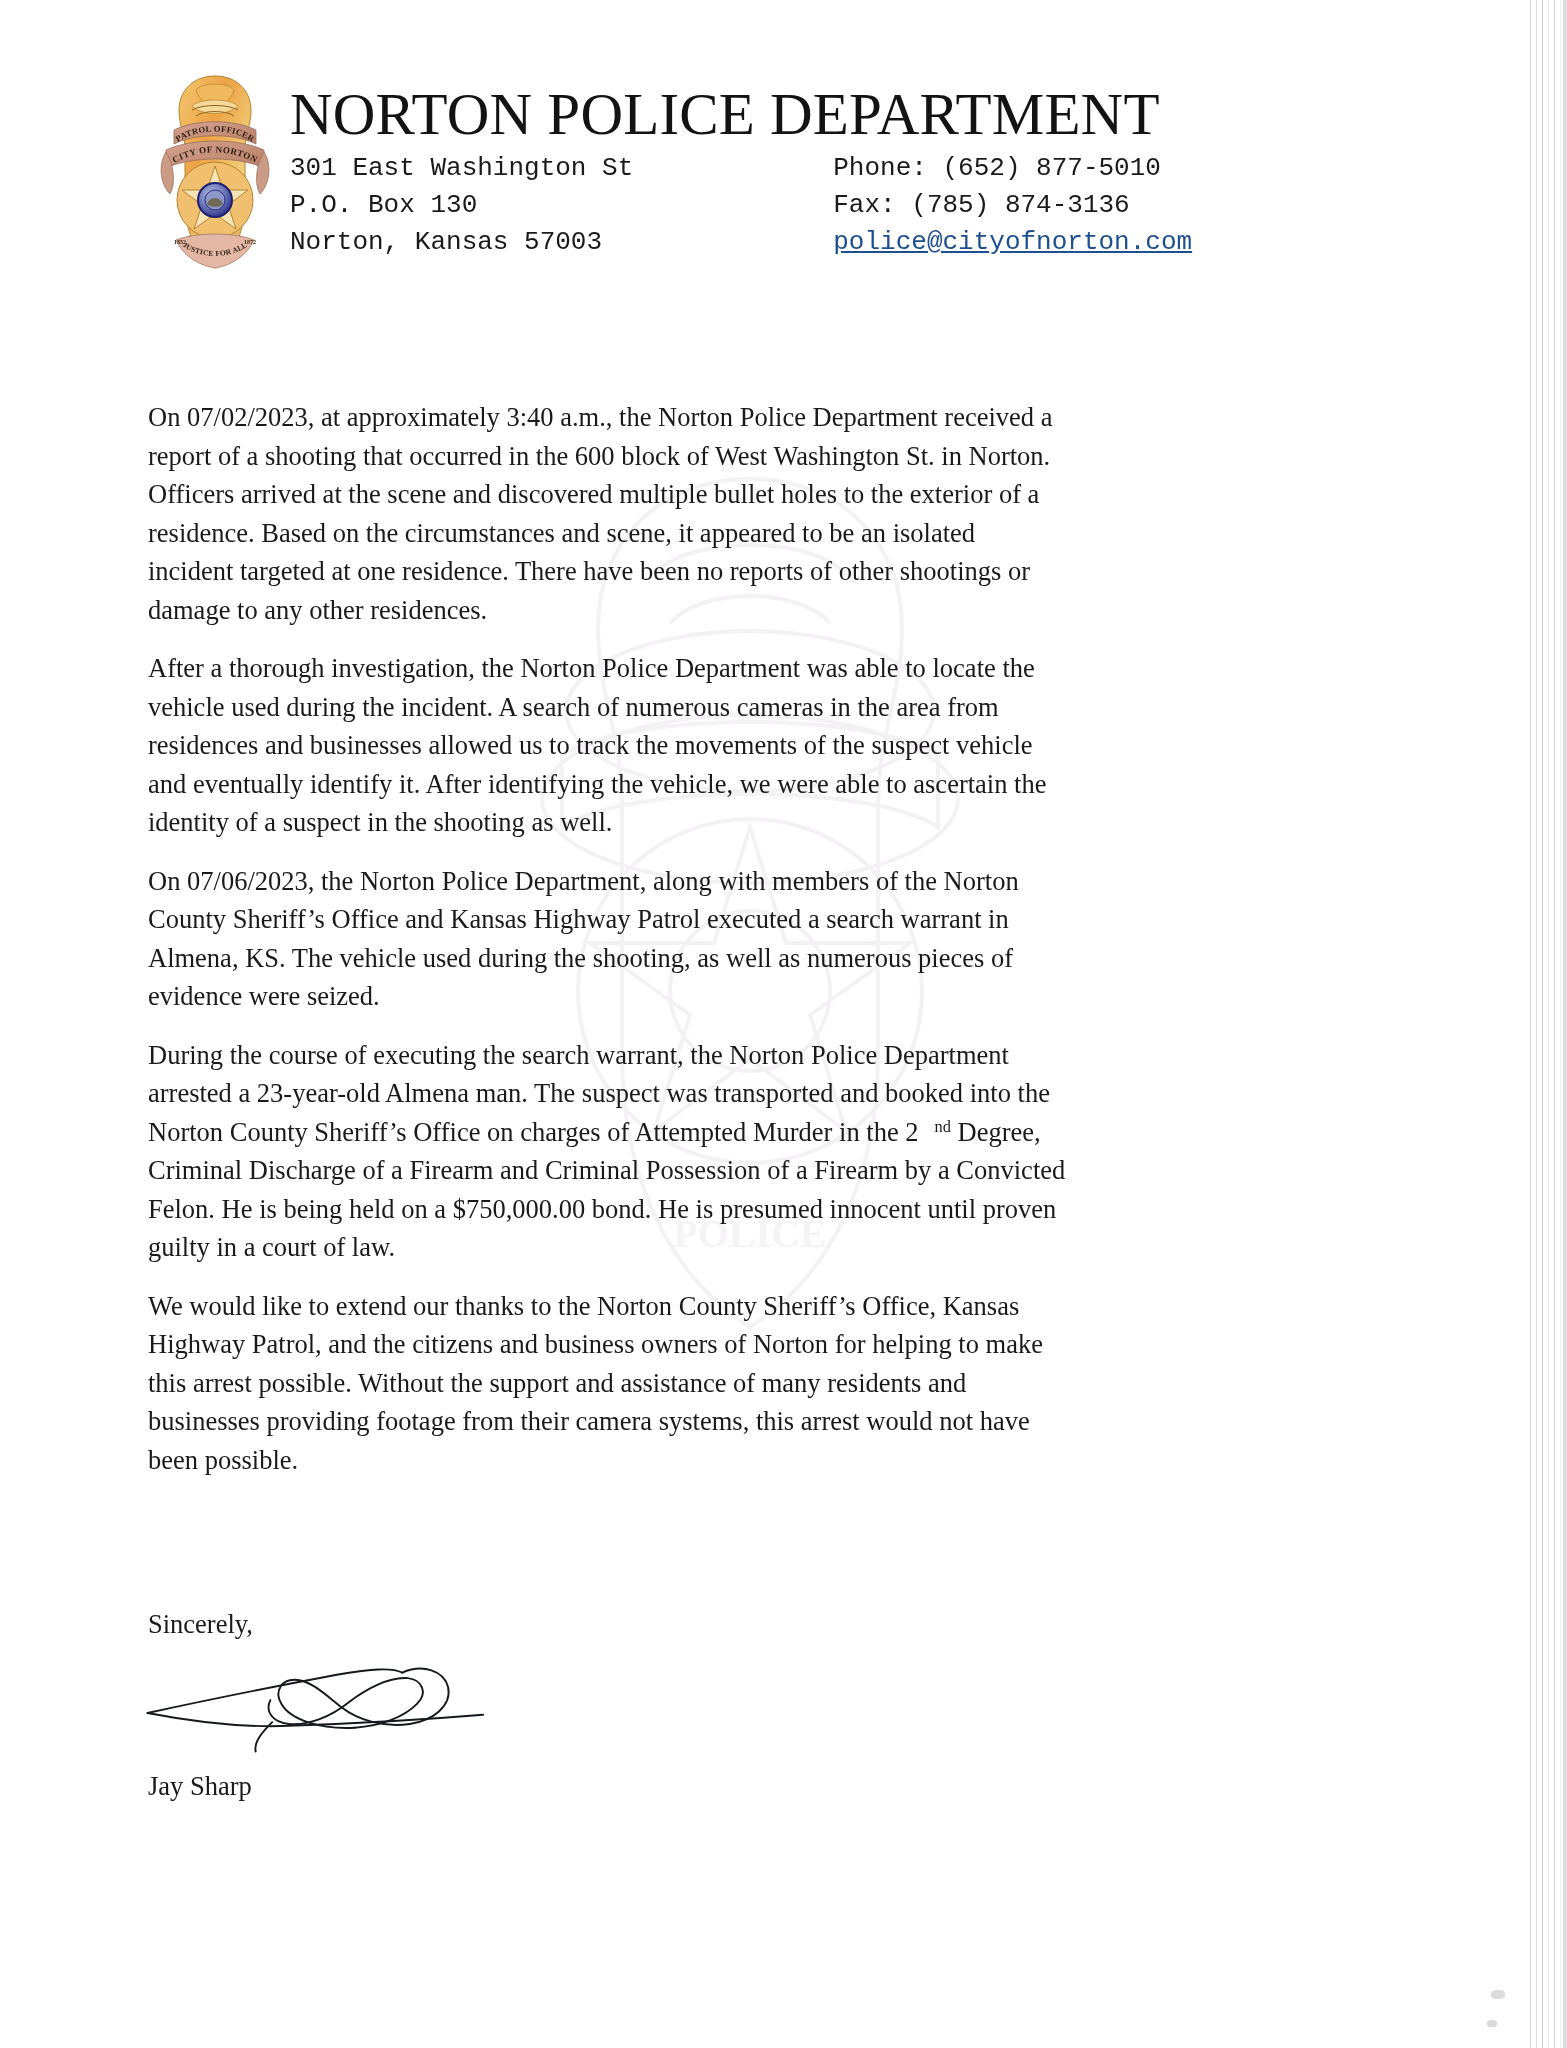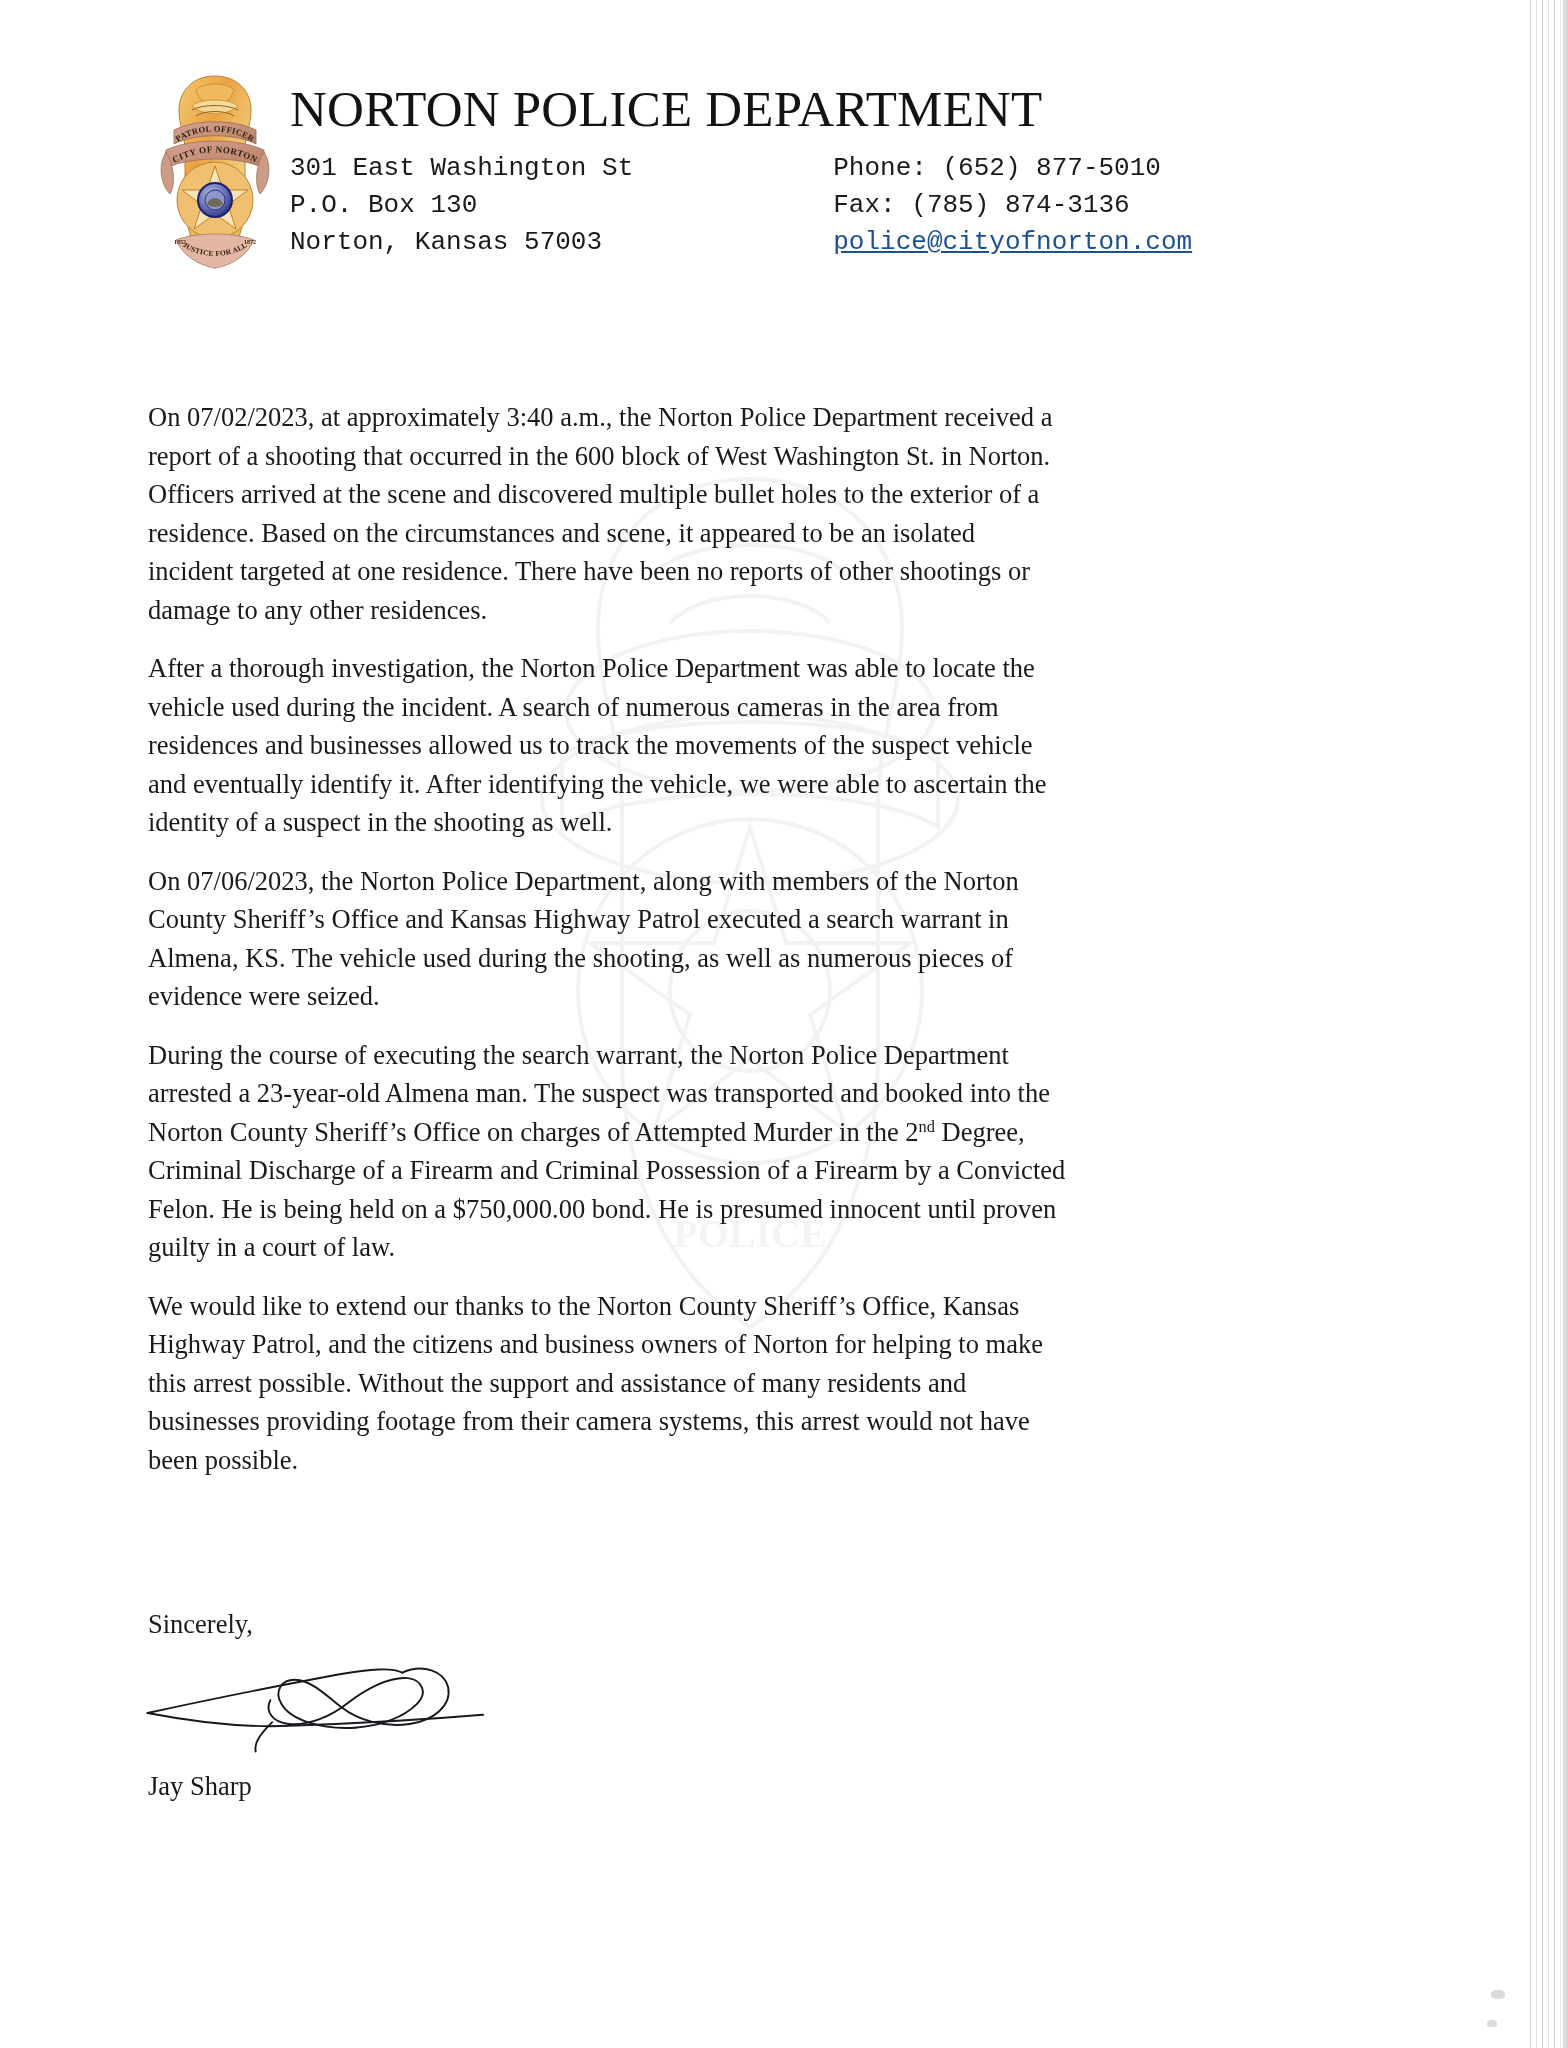--- a/index.html
+++ b/index.html
@@ -70,21 +70,21 @@
     position: absolute;
     left: 152px;
     top: 72px;
     width: 126px;
     height: 200px;
   }
   .dept-title {
     position: absolute;
     left: 290px;
     top: 80px;
-    font-size: 51px;
+    font-size: 59px;
     letter-spacing: 0.2px;
     white-space: nowrap;
     font-family: "Liberation Serif", "DejaVu Serif", serif;
     color: #131313;
   }
   .contact {
     position: absolute;
     left: 290px;
     top: 150px;
     width: 760px;
@@ -121,20 +121,21 @@
     line-height: 38.5px;
     text-align: left;
   }
   .body-copy p {
     margin: 0 0 20px 0;
   }
   .body-copy sup {
     font-size: 0.62em;
     vertical-align: 0.52em;
     line-height: 0;
+    margin-left: 16px;
   }
 
   
   .sig-block {
     position: absolute;
     left: 148px;
     top: 1605px;
     width: 700px;
     font-size: 26.5px;
     line-height: 38px;

